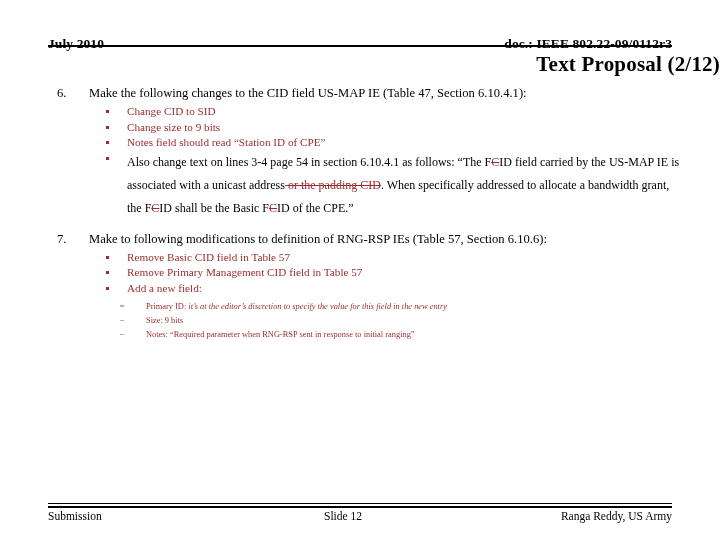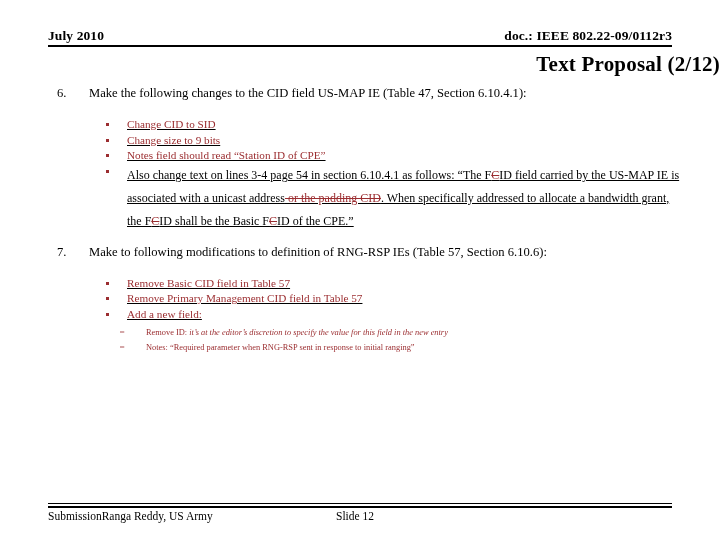--- a/index.html
+++ b/index.html
@@ -20,21 +20,21 @@
     position: absolute;
     left: 0; top: 0;
     width: 720px;
     height: 540px;
   }
 
   
   .header {
     position: absolute;
     left: 48px;
-    top: 28px;
+    top: 36px;
     width: 624px;
     display: flex;
     justify-content: space-between;
     align-items: flex-end;
     font-size: 13.5px;
     font-weight: bold;
     letter-spacing: 0.1px;
   }
   .header-date { white-space: nowrap; }
   .header-doc  { white-space: nowrap; }
@@ -79,24 +79,23 @@
     width: 32px;
     flex: 0 0 32px;
     text-align: left;
   }
   .numbered-item .num-text { flex: 1 1 auto; }
 
   .gap-7 { margin-top: 12px; }
 
   
   .bullets-l2 {
-    margin: 16px 0 0 0;
+    margin: 3px 0 0 0;
     padding: 0;
     list-style: none;
-    text-decoration: underline;
   }
   .bul2 {
     display: flex;
     color: #9b2d30;
     font-size: 11.2px;
     line-height: 14.6px;
     margin-bottom: 1px;
   }
   .bul2 > .marker {
     flex: 0 0 21px;
@@ -172,27 +171,27 @@
     width: 624px;
     height: 0;
     border-top: 2px solid #000000;
   }
   .footer {
     position: absolute;
     left: 48px;
     top: 510px;
     width: 624px;
     display: flex;
-    justify-content: flex-start;
+    justify-content: space-between;
     align-items: baseline;
     font-size: 11.5px;
   }
   .footer-center {
     position: absolute;
-    left: 12px;
+    left: 0;
     top: 510px;
     width: 686px;
     text-align: center;
     font-size: 11.5px;
     pointer-events: none;
   }
 </style>
 </head>
 <body>
 
@@ -251,24 +250,25 @@
         <span class="btext">Add a new field:</span>
       </li>
     </ul>
 
     <ul class="bullets-l3">
       <li class="bul3">
         <span class="marker"></span>
       </li>
       <li class="bul3">
         <span class="marker"></span>
-        <span class="btext"><span>Remove ID: </span><span class="ital">it’s at the editor’s discretion to specify the value for this field in the new entry</span></span>
-      </li>
-      <li class="bul3">
-        <span class="marker"></span>
+        <span class="btext"><span>Primary ID: </span><span class="ital">it’s at the editor’s discretion to specify the value for this field in the new entry</span></span>
+      </li>
+      <li class="bul3">
+        <span class="marker"></span>
+        <span class="btext"><span>Size: 9 bits</span><span class="ital"></span></span>
       </li>
       <li class="bul3">
         <span class="marker"></span>
         <span class="btext"><span>Notes: “Required parameter when RNG-RSP sent in response to initial ranging”</span><span class="ital"></span></span>
       </li>
     </ul>
 
   </div>
 
   <div class="footer-rule-thin"></div>

